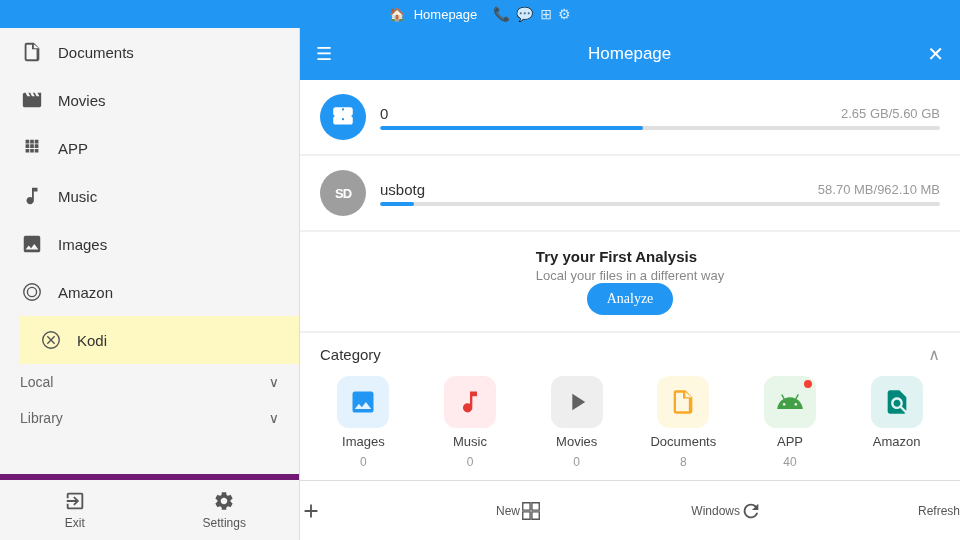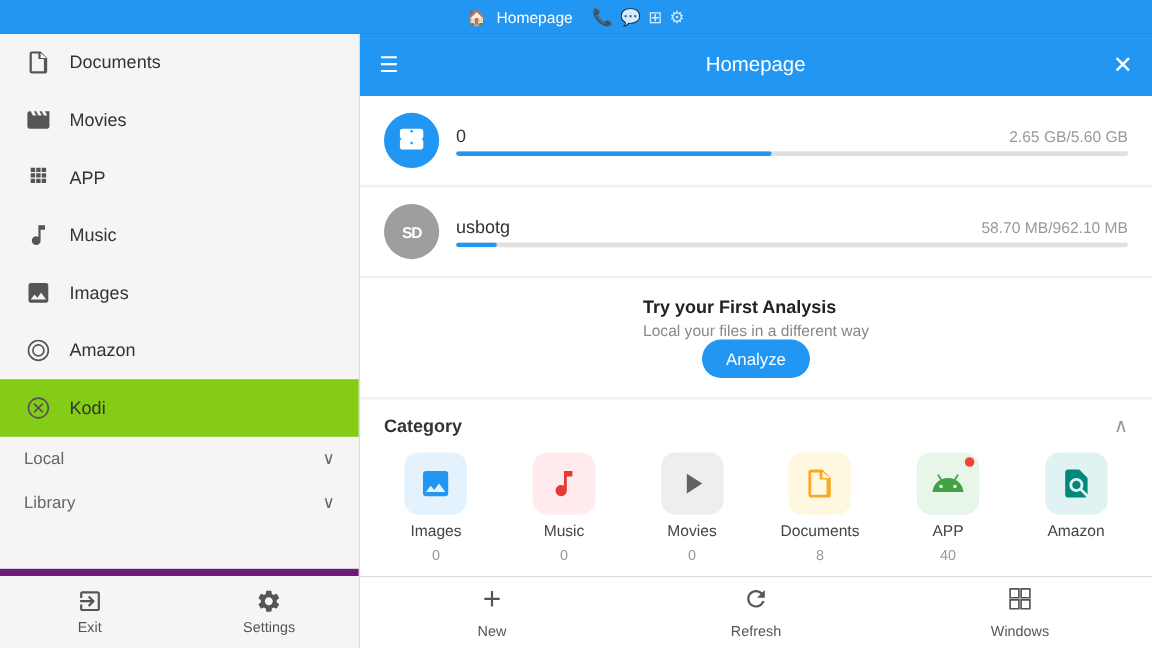--- a/index.html
+++ b/index.html
@@ -53,21 +53,22 @@
     .sidebar-item {
       display: flex;
       align-items: center;
       padding: 12px 20px;
       cursor: pointer;
       color: #333;
       font-size: 15px;
       gap: 14px;
     }
     .sidebar-item.active {
-      background: #84cc16;
+      background: #fef9c3;
+      margin-left: 19px;
     }
     .sidebar-item-icon {
       width: 24px;
       height: 24px;
       display: flex;
       align-items: center;
       justify-content: center;
       color: #555;
     }
     .sidebar-section {
@@ -219,33 +220,34 @@
       color: #888;
     }
     .analyze-btn {
       background: #2196F3;
       color: white;
       border: none;
       border-radius: 20px;
       padding: 8px 20px;
       font-size: 14px;
       cursor: pointer;
+      font-family: Liberation Serif, serif;
     }
 
     
     .section-header {
       background: white;
       padding: 12px 20px 0;
       display: flex;
       align-items: center;
       justify-content: space-between;
     }
     .section-title {
       font-size: 15px;
-      font-weight: 700;
+      font-weight: 400;
       color: #333;
     }
     .section-chevron {
       color: #999;
       font-size: 16px;
     }
     .category-grid {
       background: white;
       display: flex;
       gap: 0;
@@ -312,23 +314,22 @@
     
     .bottom-toolbar {
       background: white;
       border-top: 1px solid #ddd;
       display: flex;
       height: 60px;
     }
     .toolbar-btn {
       flex: 1;
       display: flex;
-      flex-direction: column;
-      align-items: center;
-      justify-content: center;
+      align-items: center;
+      justify-content: space-between;
       gap: 9px;
       cursor: pointer;
       color: #555;
       font-size: 12px;
     }
     .toolbar-btn svg { width: 22px; height: 22px; }
 
     
     svg { fill: currentColor; }
   </style>
@@ -574,25 +575,25 @@
 
     <div class="bottom-toolbar">
       <div class="toolbar-btn">
         <svg viewBox="0 0 24 24">
           <path d="M19 13h-6v6h-2v-6H5v-2h6V5h2v6h6v2z"></path>
         </svg>
         <span>New</span>
       </div>
       <div class="toolbar-btn">
         <svg viewBox="0 0 24 24">
+          <path d="M3 3h8v8H3zm0 10h8v8H3zm10-10h8v8h-8zm0 10h8v8h-8z" fill="none" stroke="currentColor" stroke-width="1.5"></path>
+        </svg>
+        <span>Windows</span>
+      </div>
+      <div class="toolbar-btn">
+        <svg viewBox="0 0 24 24">
           <path d="M17.65 6.35C16.2 4.9 14.21 4 12 4c-4.42 0-7.99 3.58-7.99 8s3.57 8 7.99 8c3.73 0 6.84-2.55 7.73-6h-2.08c-.82 2.33-3.04 4-5.65 4-3.31 0-6-2.69-6-6s2.69-6 6-6c1.66 0 3.14.69 4.22 1.78L13 11h7V4l-2.35 2.35z"></path>
         </svg>
         <span>Refresh</span>
       </div>
-      <div class="toolbar-btn">
-        <svg viewBox="0 0 24 24">
-          <path d="M3 3h8v8H3zm0 10h8v8H3zm10-10h8v8h-8zm0 10h8v8h-8z" fill="none" stroke="currentColor" stroke-width="1.5"></path>
-        </svg>
-        <span>Windows</span>
-      </div>
     </div>
   </div>
 </div>
 
 </body></html>

